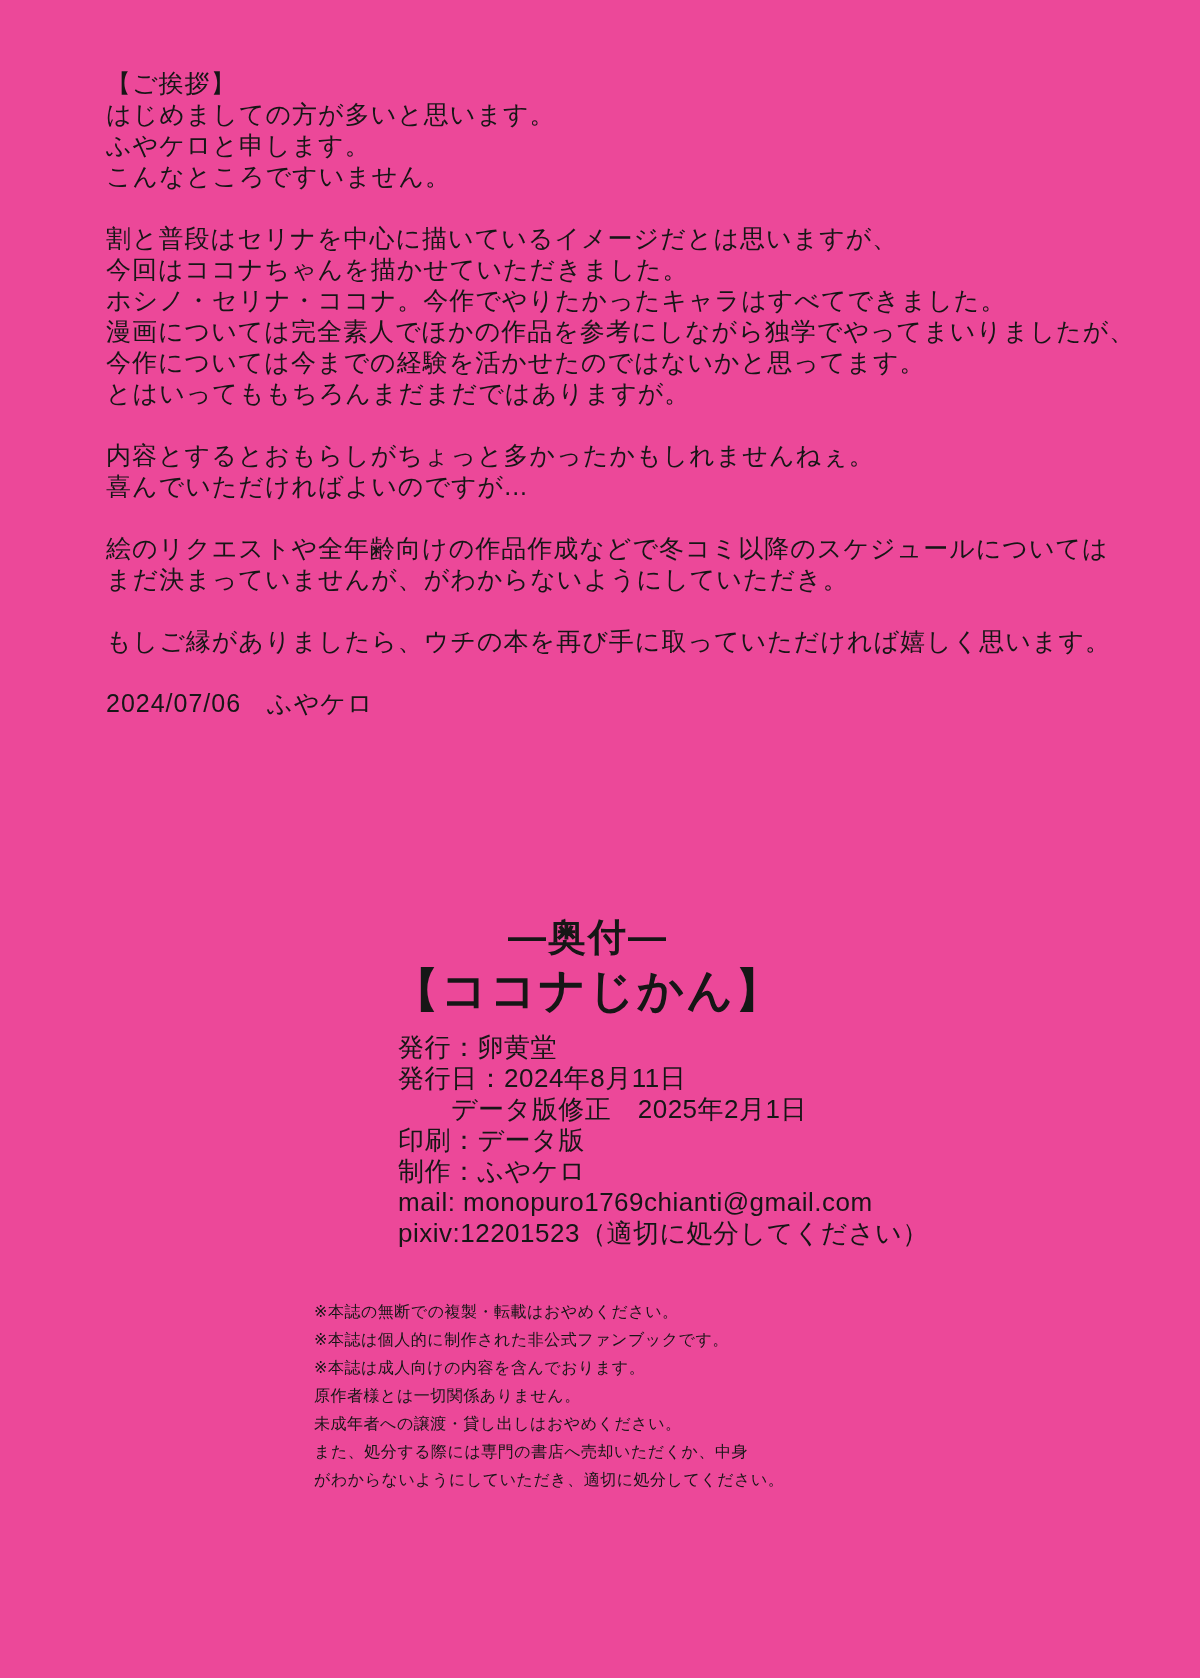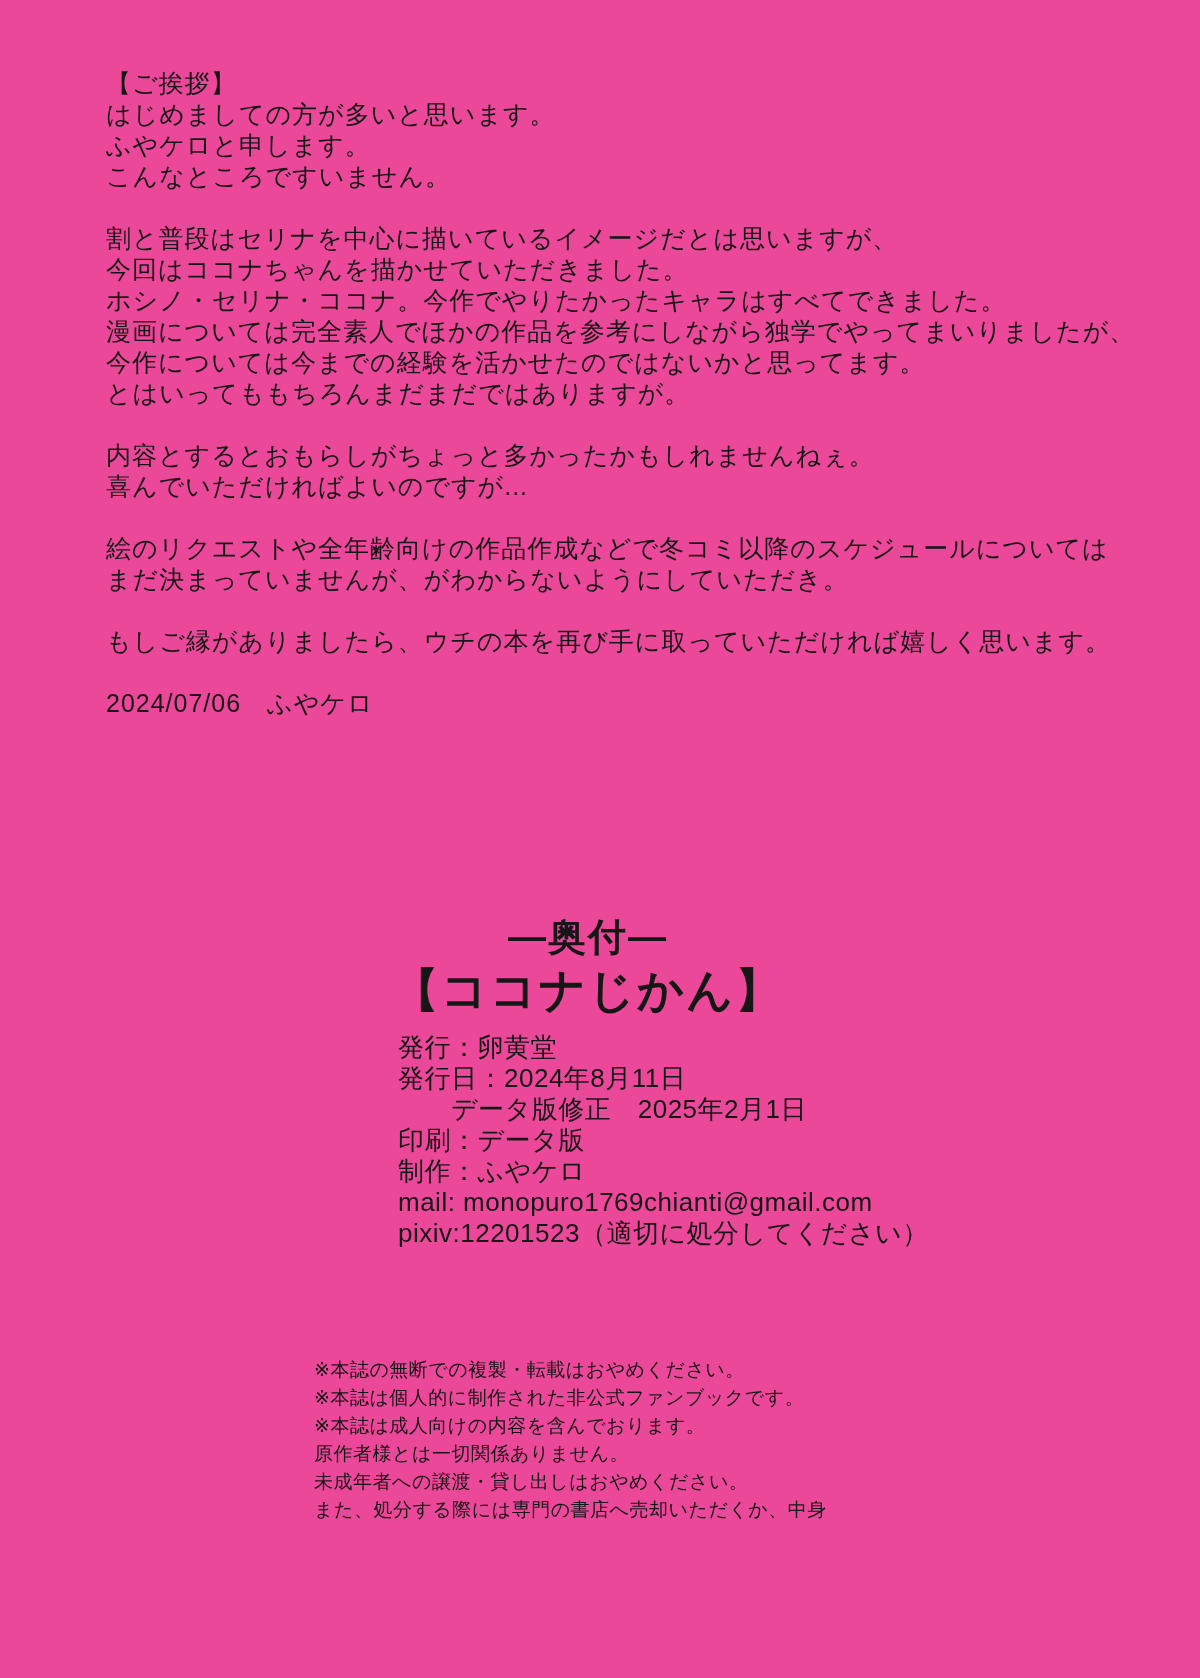--- a/index.html
+++ b/index.html
@@ -61,22 +61,22 @@
     top: 1032px;
     font-size: 26px;
     line-height: 31px;
     letter-spacing: 0.5px;
     margin-left: 45px;
   }
   
   .notes {
     position: absolute;
     left: 314px;
-    top: 1356px;
-    font-size: 19px;
+    top: 1298px;
+    font-size: 16px;
     line-height: 28px;
     letter-spacing: 0.5px;
   }
 </style>
 </head>
 <body>
 
 <div class="page">
 
   <div class="greeting">
@@ -119,15 +119,16 @@
       <div class="line">pixiv:12201523（適切に処分してください）</div>
     </div>
 
   <div class="notes">
       <div class="line">※本誌の無断での複製・転載はおやめください。</div>
       <div class="line">※本誌は個人的に制作された非公式ファンブックです。</div>
       <div class="line">※本誌は成人向けの内容を含んでおります。</div>
       <div class="line">原作者様とは一切関係ありません。</div>
       <div class="line">未成年者への譲渡・貸し出しはおやめください。</div>
       <div class="line">また、処分する際には専門の書店へ売却いただくか、中身</div>
+      <div class="line">がわからないようにしていただき、適切に処分してください。</div>
     </div>
 
 </div>
 
 </body></html>

